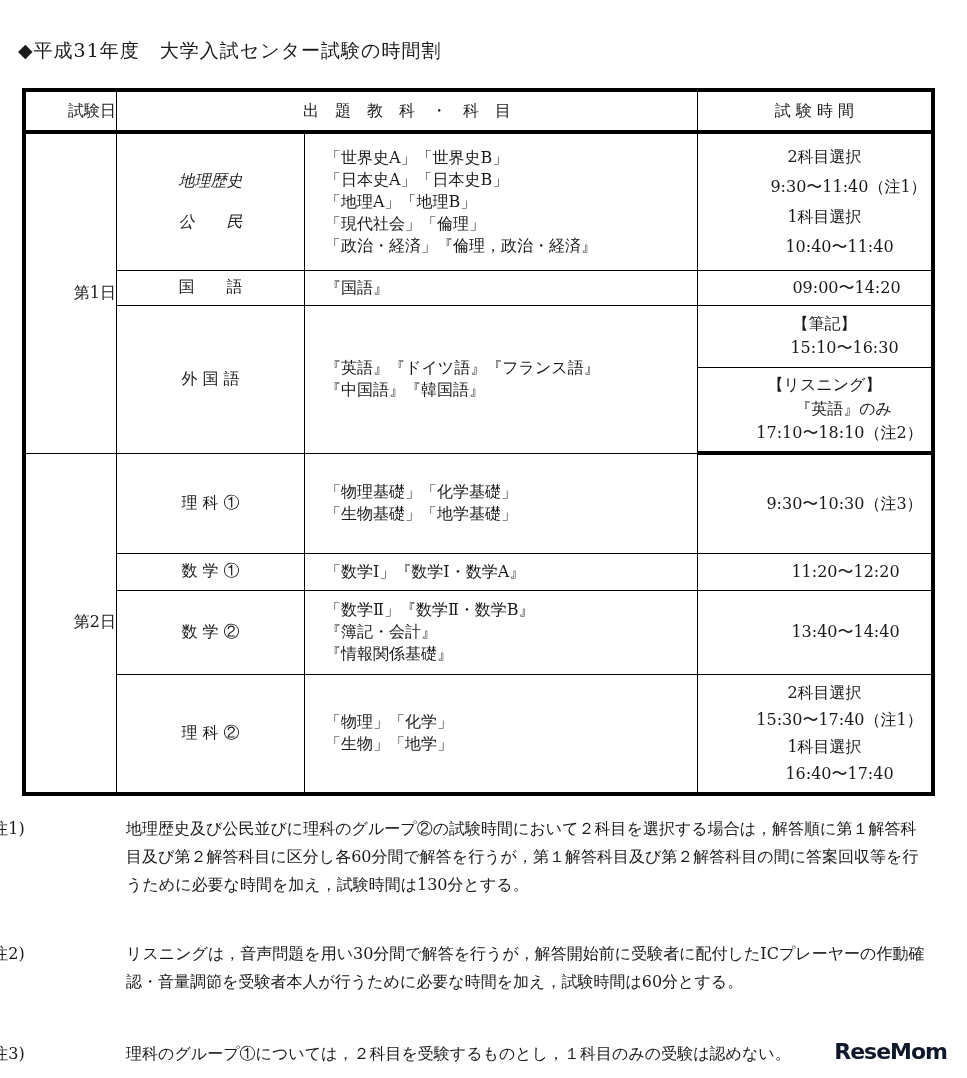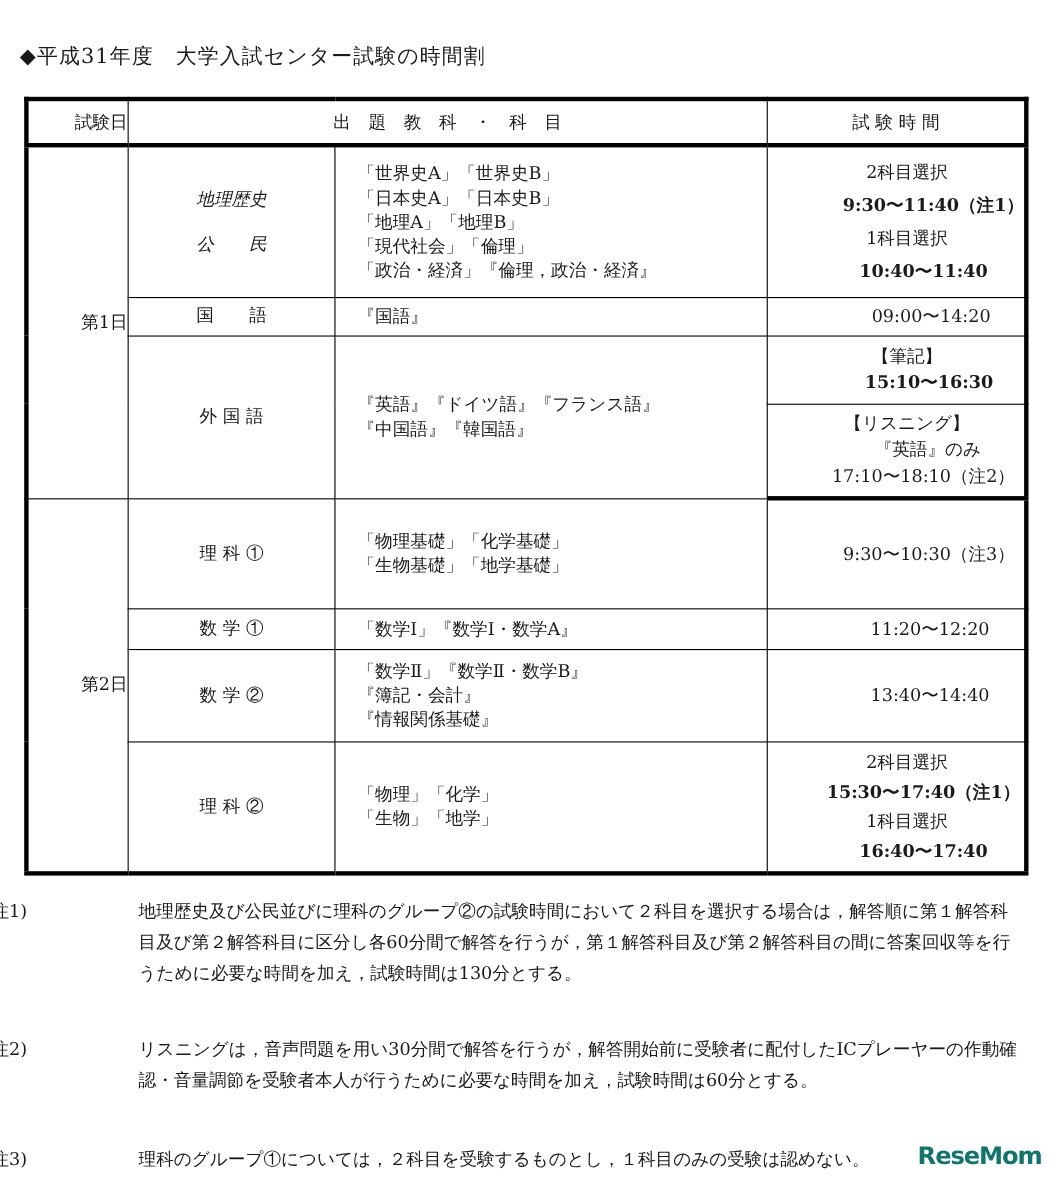--- a/index.html
+++ b/index.html
@@ -8,27 +8,27 @@
   .title { position:absolute; left:18px; top:38px; font-size:19px; letter-spacing:1px; }
   table.tt { position:absolute; left:22px; top:88px; width:913px; border-collapse:collapse;
              border:4px solid #000; font-size:16px; }
   table.tt td, table.tt th { border:1px solid #000; padding:0; vertical-align:middle; font-weight:normal; }
   table.tt tr.hdr th { height:38px; border-bottom:4px solid #000; }
   table.tt tr.day-end td { border-bottom:4px solid #000; }
   .c-day { width:90px; text-align:right; }
   .c-subj { width:187px; text-align:center; }
   .c-items { width:372px; padding-left:20px !important; line-height:22px; text-align:left; }
   .c-time { text-align:center; padding-left:20px !important; line-height:24px; }
-  .ind { padding-left:48px; display:block;font-weight:bold; }
+  .ind { padding-left:48px; display:block; }
   .center { text-align:center; display:block;font-style:italic; }
   .note { position:absolute; left:56px; font-size:16px; line-height:28px; width:870px; }
   .note .lbl { display:inline-block; width:70px; }
   .note .body { display:block; padding-left:70px; text-indent:-70px; }
   .watermark { position:absolute; right:20px; bottom:14px; font-family:"DejaVu Sans",sans-serif;
-               font-weight:bold; font-size:22px; color:#0f766e; letter-spacing:-1px; }
+               font-weight:bold; font-size:22px; color:#0f172a; letter-spacing:-1px; }
 </style>
 </head>
 <body>
 
 <div class="title">◆平成31年度　大学入試センター試験の時間割</div>
 
 <table class="tt">
   <tbody>
       <tr class="hdr">
     <th class="c-day">試験日</th>

